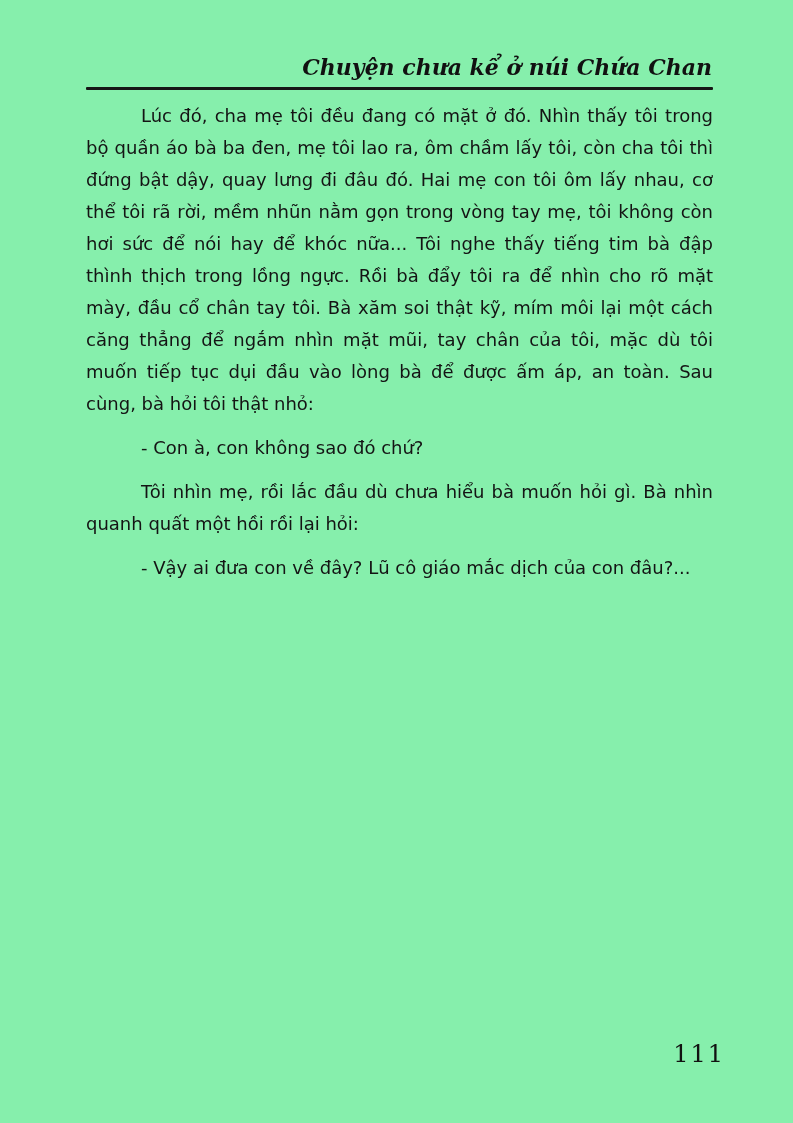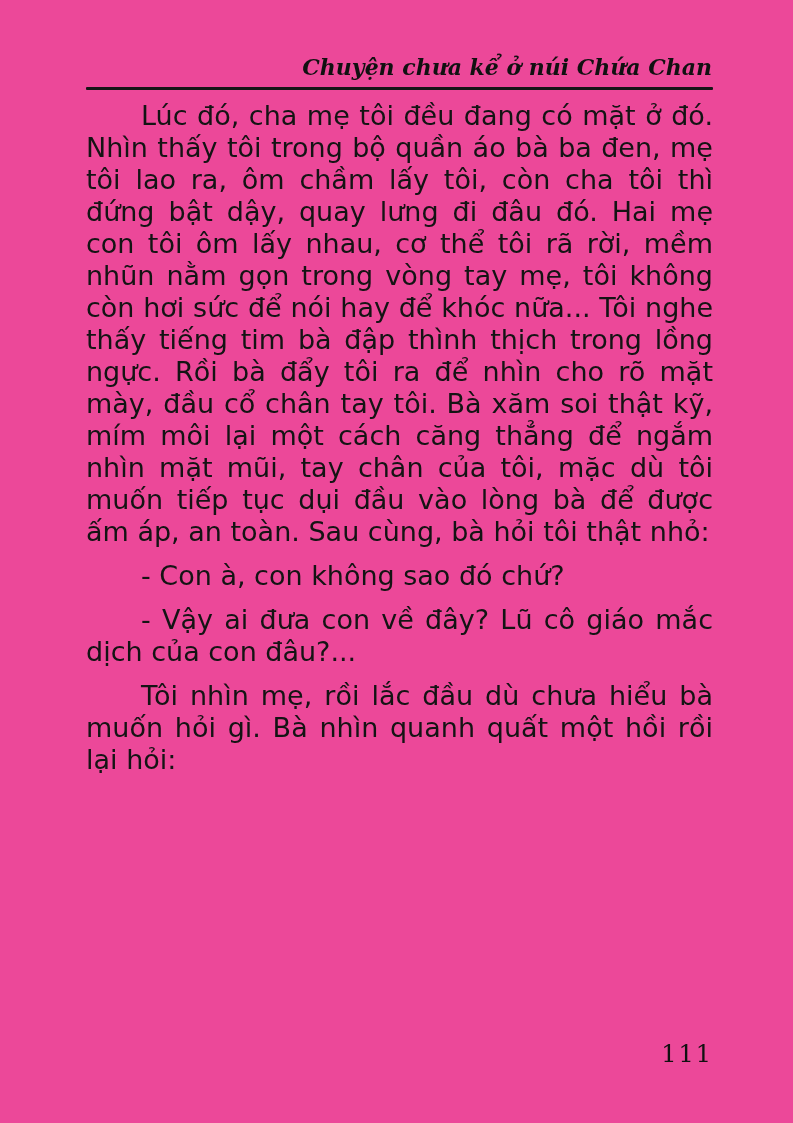--- a/index.html
+++ b/index.html
@@ -5,21 +5,21 @@
   html, body {
     margin: 0;
     padding: 0;
     background: #e8e8e8;
   }
   .page {
     position: relative;
     width: 793px;
     height: 1123px;
     margin: 0 auto;
-    background: #ec4899;
+    background: #86efac;
     color: #141414;
     font-family: "DejaVu Sans", sans-serif;
     overflow: hidden;
     box-sizing: border-box;
   }
   .header {
     position: absolute;
     top: 52px;
     left: 86px;
     width: 626px;
@@ -39,32 +39,32 @@
     width: 627px;
     height: 3px;
     background: #161616;
     border-radius: 1px;
   }
   .body-text {
     position: absolute;
     top: 100px;
     left: 86px;
     width: 627px;
-    font-size: 27px;
+    font-size: 18px;
     line-height: 32px;
     text-align: justify;
     color: #141414;
   }
   .body-text p {
     margin: 0 0 12px 0;
     text-indent: 55px;
   }
   .pagenum {
     position: absolute;
-    right: 80px;
+    right: 68px;
     bottom: 55px;
     font-family: "DejaVu Serif", "Liberation Serif", serif;
     font-size: 24px;
     letter-spacing: 2px;
     color: #111111;
   }
 </style>
 </head>
 <body>
 
@@ -72,19 +72,19 @@
 
   <div class="header">
     <span>Chuyện chưa kể ở núi Chứa Chan</span>
   </div>
 
   <div class="rule"></div>
 
   <div class="body-text">
     <p>Lúc đó, cha mẹ tôi đều đang có mặt ở đó. Nhìn thấy tôi trong bộ quần áo bà ba đen, mẹ tôi lao ra, ôm chầm lấy tôi, còn cha tôi thì đứng bật dậy, quay lưng đi đâu đó. Hai mẹ con tôi ôm lấy nhau, cơ thể tôi rã rời, mềm nhũn nằm gọn trong vòng tay mẹ, tôi không còn hơi sức để nói hay để khóc nữa... Tôi nghe thấy tiếng tim bà đập thình thịch trong lồng ngực. Rồi bà đẩy tôi ra để nhìn cho rõ mặt mày, đầu cổ chân tay tôi. Bà xăm soi thật kỹ, mím môi lại một cách căng thẳng để ngắm nhìn mặt mũi, tay chân của tôi, mặc dù tôi muốn tiếp tục dụi đầu vào lòng bà để được ấm áp, an toàn. Sau cùng, bà hỏi tôi thật nhỏ:</p>
     <p>- Con à, con không sao đó chứ?</p>
+    <p>Tôi nhìn mẹ, rồi lắc đầu dù chưa hiểu bà muốn hỏi gì. Bà nhìn quanh quất một hồi rồi lại hỏi:</p>
     <p>- Vậy ai đưa con về đây? Lũ cô giáo mắc dịch của con đâu?...</p>
-    <p>Tôi nhìn mẹ, rồi lắc đầu dù chưa hiểu bà muốn hỏi gì. Bà nhìn quanh quất một hồi rồi lại hỏi:</p>
   </div>
 
   <div class="pagenum">111</div>
 
 </div>
 
 </body></html>

